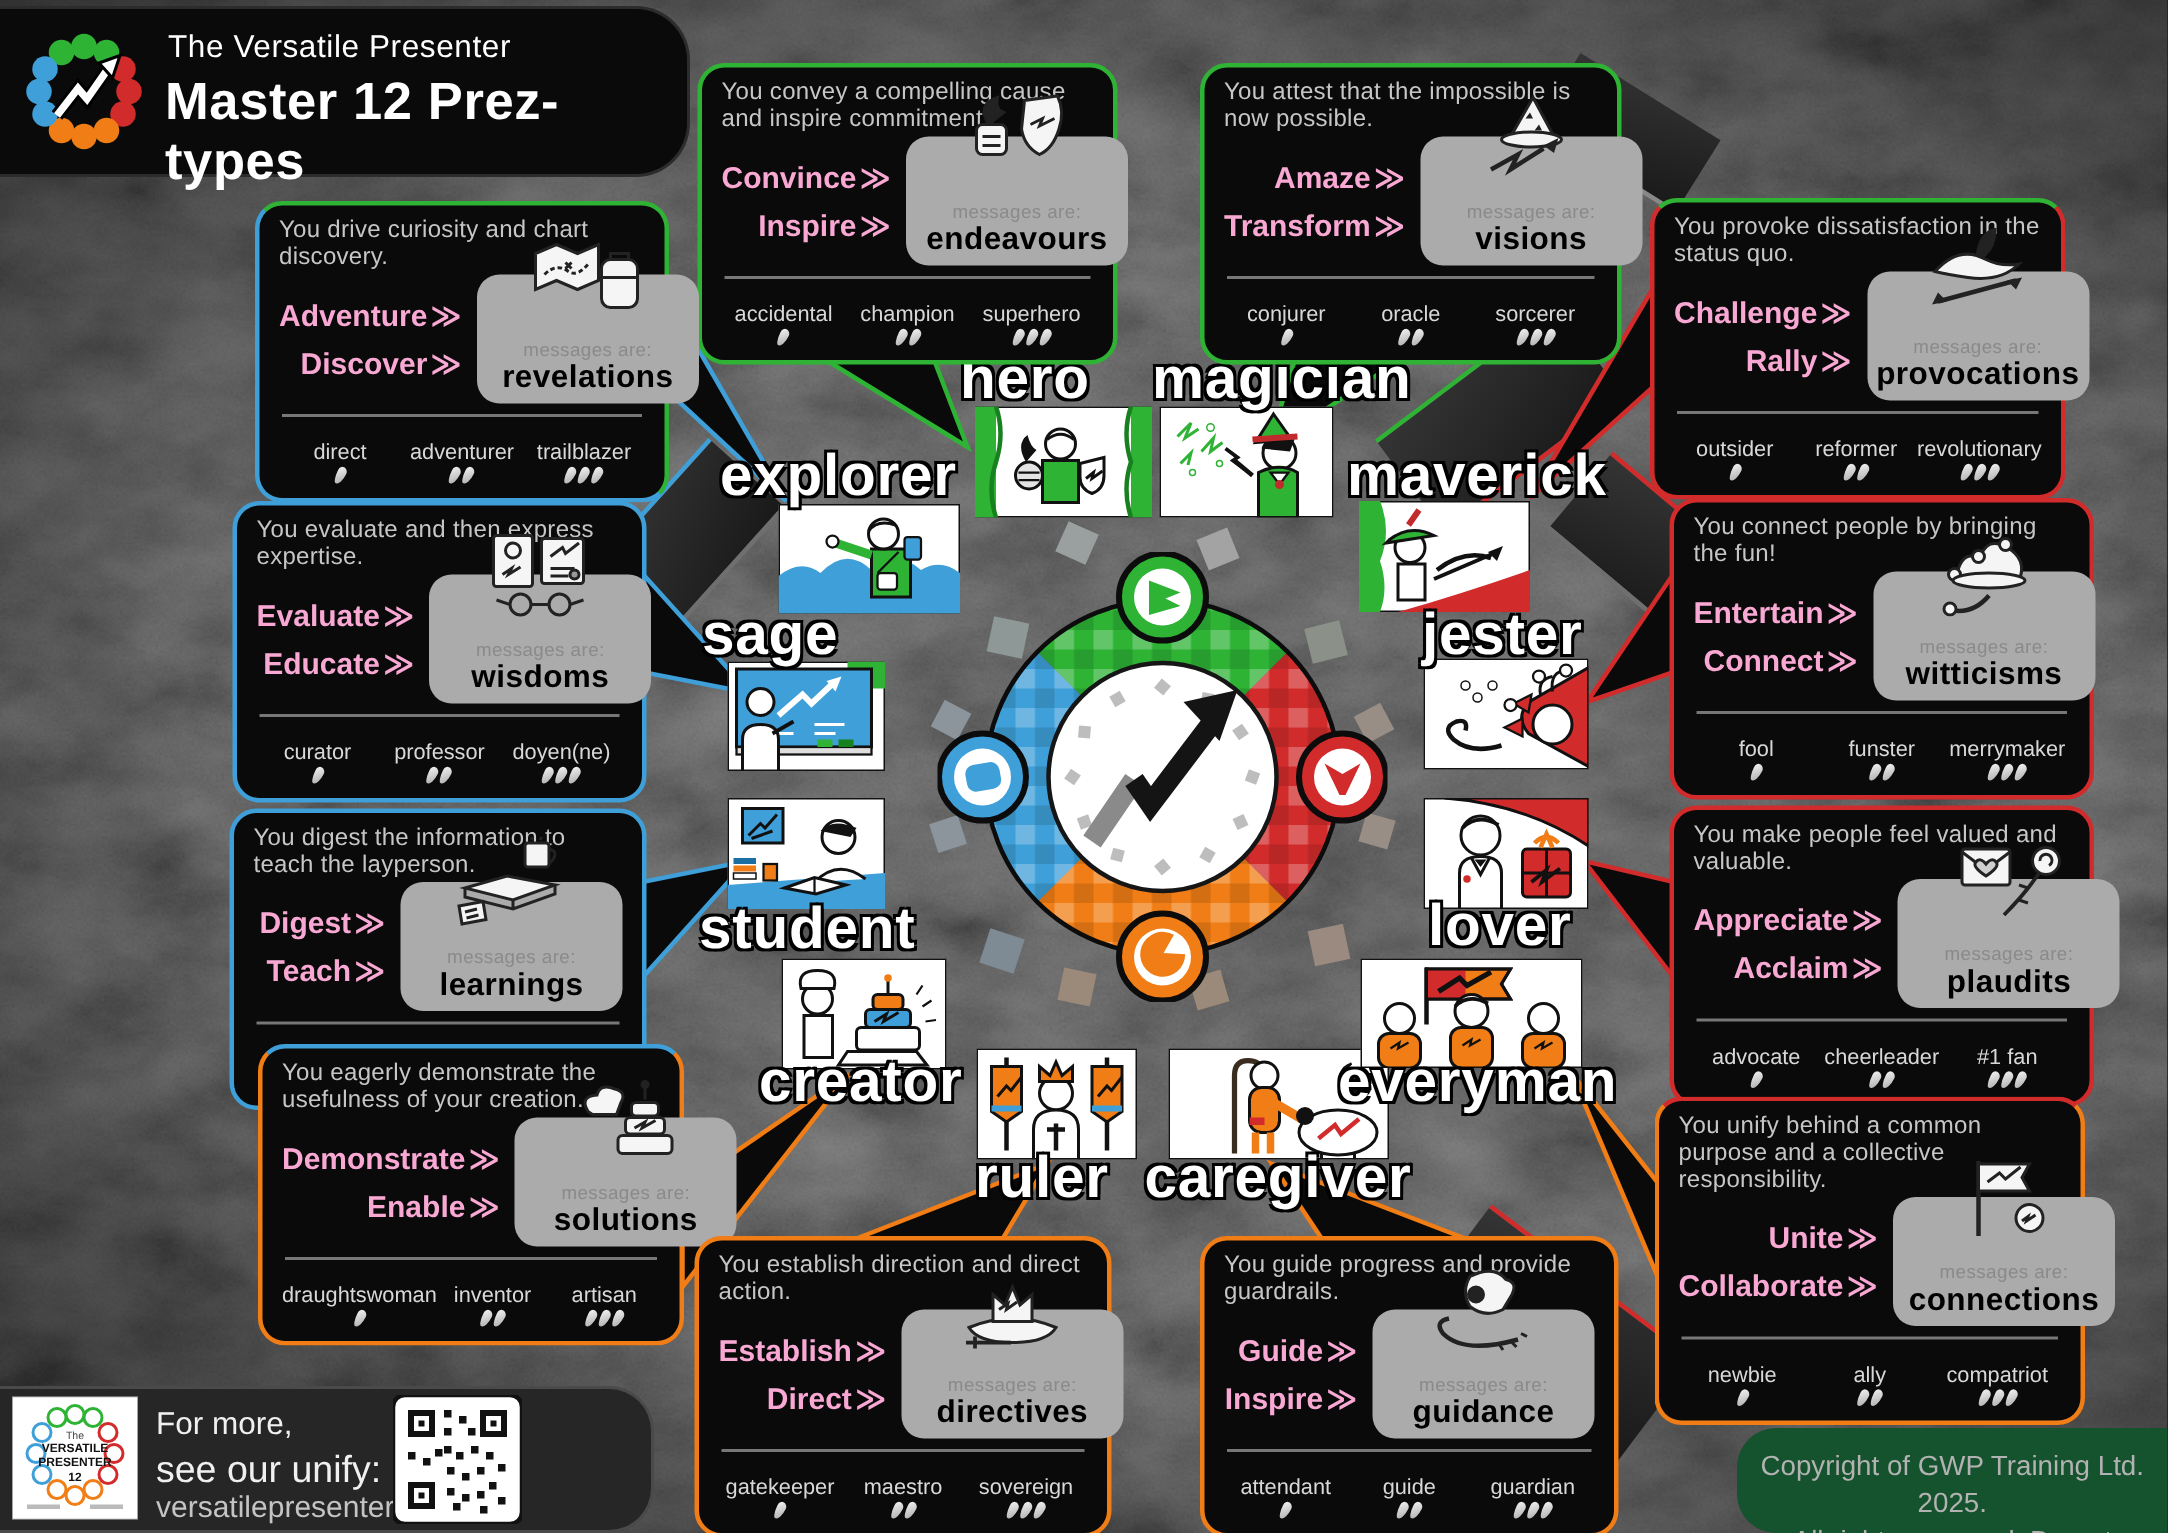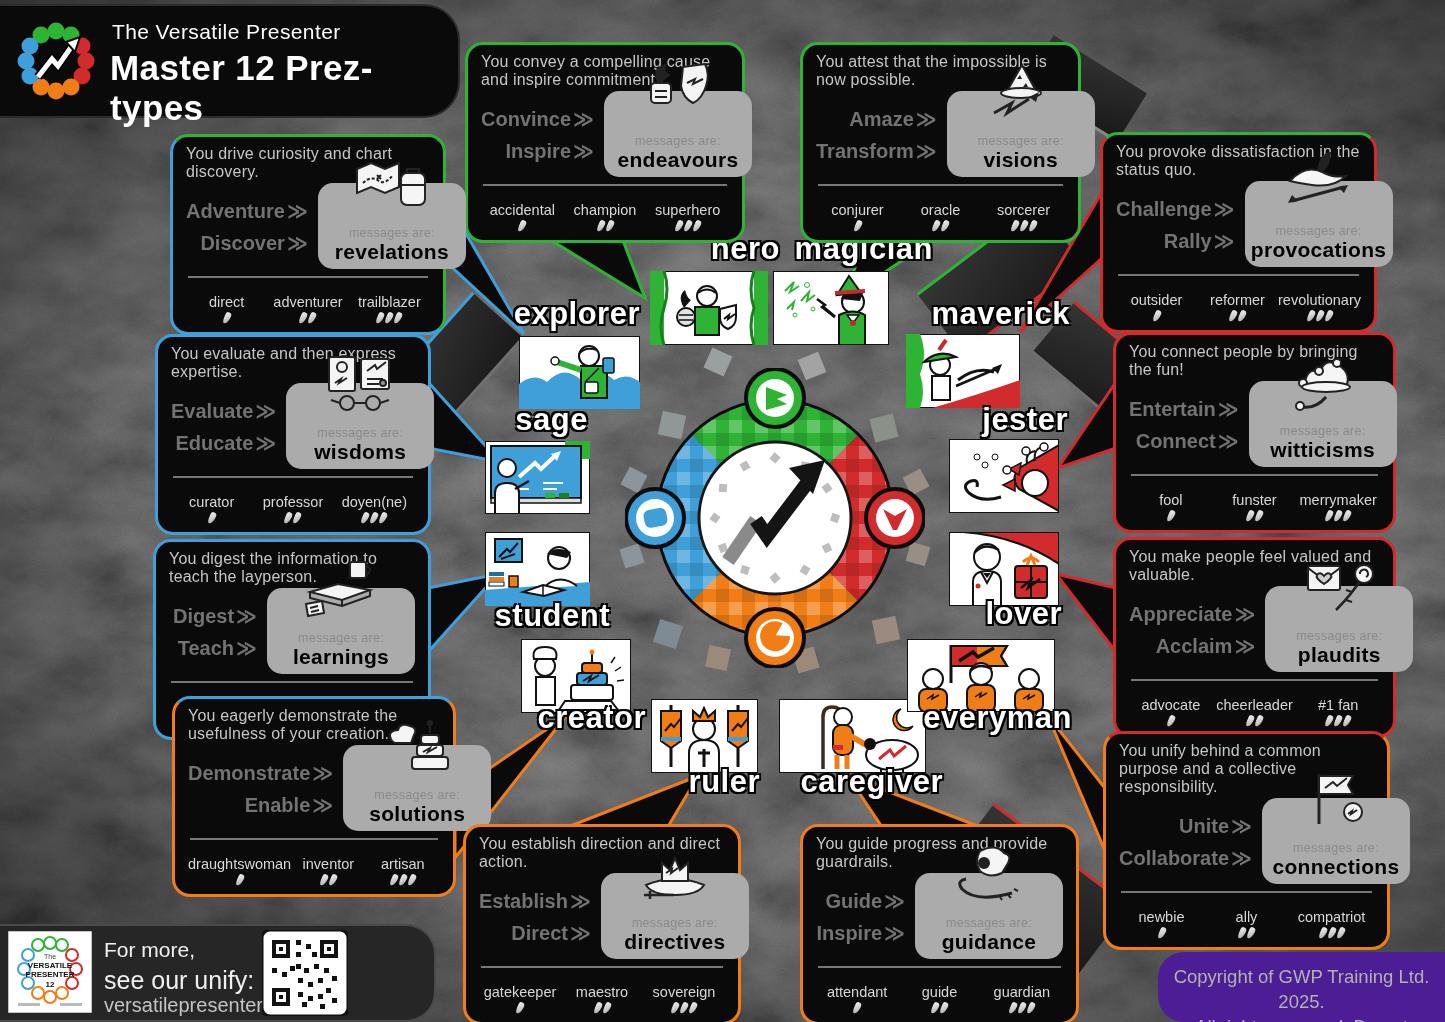--- a/index.html
+++ b/index.html
@@ -7,31 +7,31 @@
   #stage{position:relative;width:1445px;height:1022px;overflow:hidden;}
   .bgtex{position:absolute;left:0;top:0;z-index:0;opacity:.55;}
   .vignette{position:absolute;inset:0;z-index:0;
     background:radial-gradient(ellipse at 30% 20%, rgba(255,255,255,.05), transparent 60%),
                radial-gradient(ellipse at 80% 80%, rgba(255,255,255,.04), transparent 55%),
                radial-gradient(ellipse at 55% 50%, transparent 55%, rgba(0,0,0,.55) 100%);}
   .rib{position:absolute;z-index:1;background:linear-gradient(160deg,#343434,#191919);}
   #tails{position:absolute;left:0;top:0;z-index:2;}
   #wheel{position:absolute;left:625px;top:368px;z-index:2;}
   .thumb{position:absolute;z-index:3;}
-  .atype{position:absolute;z-index:4;color:#fff;font-weight:700;font-size:31px;
-    letter-spacing:.5px;text-align:right;
+  .atype{position:absolute;z-index:4;color:#fff;font-weight:700;font-size:39px;
+    letter-spacing:.5px;text-align:left;
     text-shadow:-2px -2px 0 #000,2px -2px 0 #000,-2px 2px 0 #000,2px 2px 0 #000;}
   
   .card{position:absolute;z-index:5;background:#0a0a0a;border:3px solid #888;
     border-radius:18px;padding:8px 13px 7px;box-sizing:border-box;}
   .card-desc{color:#c6c6c6;font-size:16px;line-height:1.12;letter-spacing:.2px;}
   .card-mid{display:flex;align-items:flex-end;margin-top:2px;}
   .verbs{flex:1;display:flex;flex-direction:column;align-items:flex-end;
     padding-right:10px;margin-bottom:10px;}
-  .verb{color:#737373;font-weight:700;font-size:20px;line-height:1.6;white-space:nowrap;}
+  .verb{color:#f9a8d4;font-weight:700;font-size:20px;line-height:1.6;white-space:nowrap;}
   .chev{margin-left:2px;}
   .msg-panel{position:relative;width:148px;min-width:148px;height:86px;background:#ababab;
     border-radius:15px;box-sizing:border-box;display:flex;flex-direction:column;
     justify-content:flex-end;text-align:center;padding:4px 4px 5px;}
   .msg-icon{position:absolute;top:-30px;left:50%;transform:translateX(-50%);}
   .msg-label{color:#8a8a8a;font-size:12.5px;letter-spacing:.3px;}
   .msg-noun{color:#000000;font-weight:700;font-size:21px;letter-spacing:.3px;}
   .card-sep{border-top:2px solid #777;margin:7px 2px 4px;}
   .levels{display:flex;margin-top:16px;}
   .level{flex:1;text-align:center;color:#d8d8d8;font-size:14.5px;white-space:nowrap;}
@@ -53,21 +53,21 @@
   .brand{position:absolute;left:112px;top:14px;color:#fff;font-size:21px;letter-spacing:.4px;}
   .brand-title{position:absolute;left:110px;top:42px;color:#fff;font-size:35px;
     font-weight:700;letter-spacing:.4px;}
   
   .book-panel{position:absolute;left:0;top:924px;width:434px;height:94px;z-index:6;
     background:#262626;border:2px solid #4a4a4a;border-left:none;border-radius:0 30px 30px 0;}
   .more1{position:absolute;left:104px;top:12px;color:#f0f0f0;font-size:21px;}
   .more2{position:absolute;left:104px;top:40px;color:#f0f0f0;font-size:25px;}
   .book-url{position:absolute;left:104px;top:68px;color:#c4c4c4;font-size:20px;}
   .copyright{position:absolute;left:1158px;top:952px;width:287px;height:70px;z-index:6;
-    background:#4c1d95;border-radius:26px 0 0 26px;text-align:center;
+    background:#14532d;border-radius:26px 0 0 26px;text-align:center;
     color:#b2b2b2;font-size:18.5px;line-height:1.35;padding-top:13px;box-sizing:border-box;}
 </style>
 </head>
 <body>
 
 <div id="stage">
 
   <svg class="bgtex" width="1445" height="1022">
     <defs>
       <filter id="rockf">

